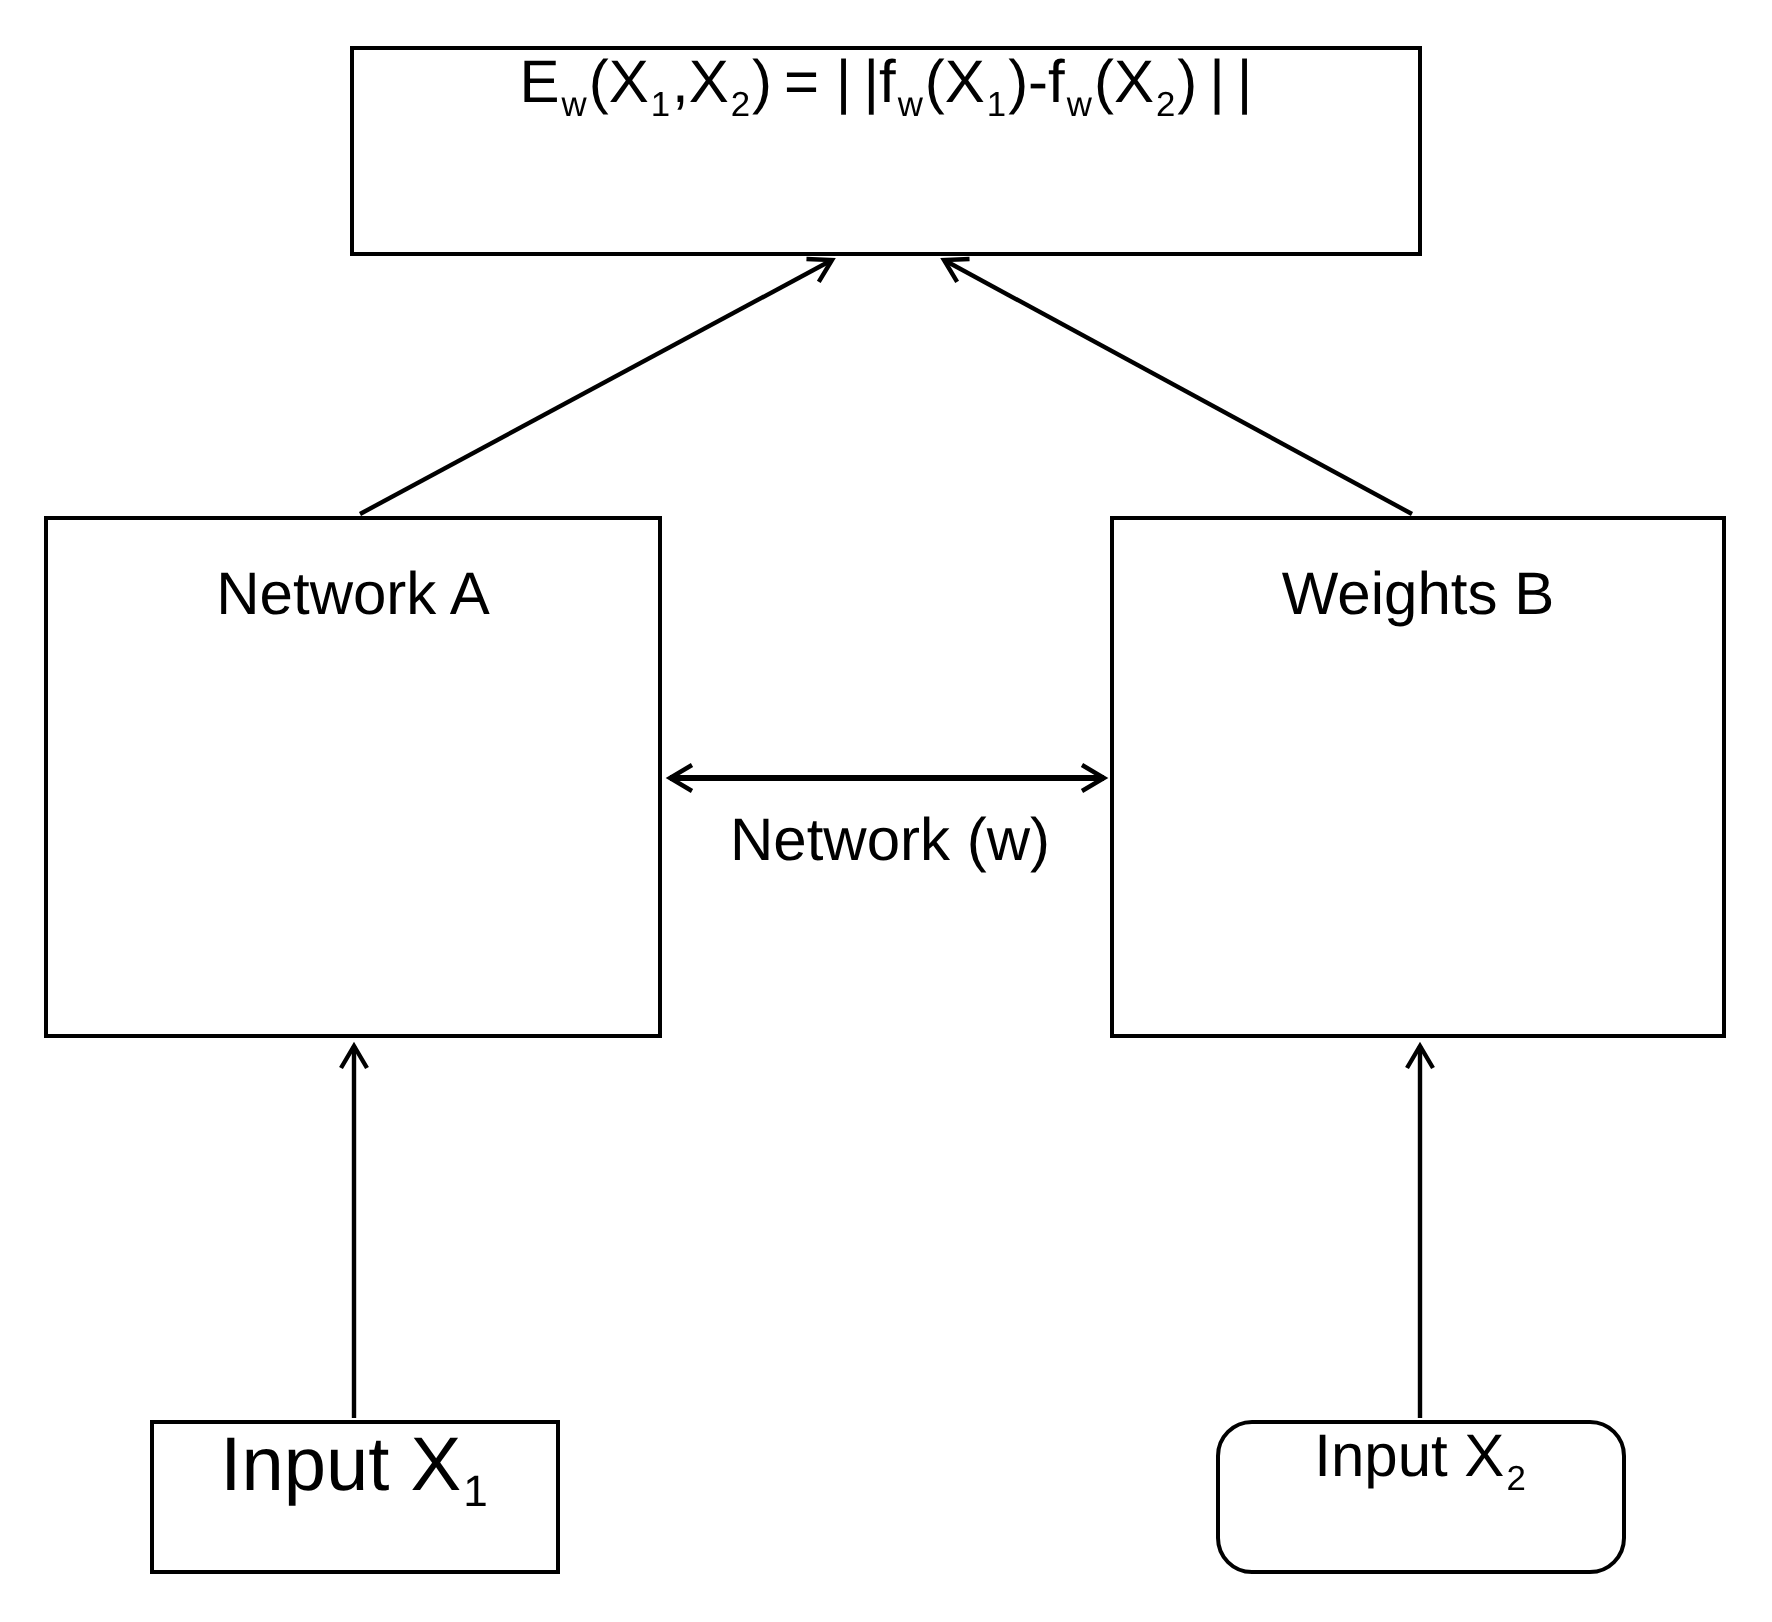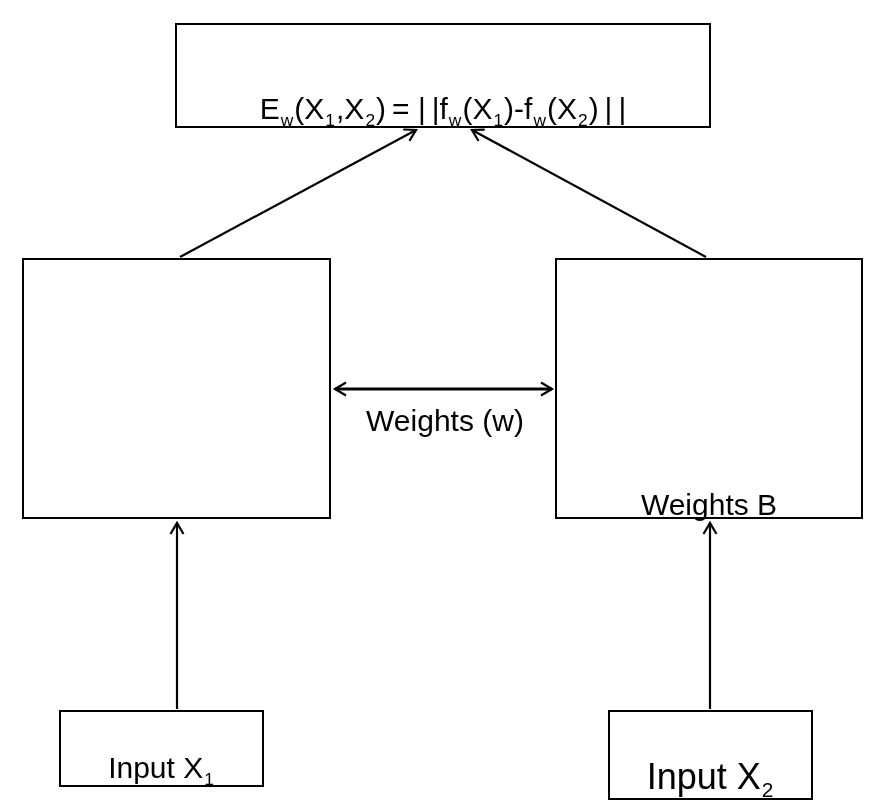--- a/index.html
+++ b/index.html
@@ -22,21 +22,21 @@
     top: 0;
     width: 886px;
     height: 811px;
   }
   .box {
     position: absolute;
     box-sizing: border-box;
     border: 2px solid #000000;
     background: #ffffff;
     display: flex;
-    align-items: flex-end;
+    align-items: flex-start;
     justify-content: center;
   }
   .energy-box {
     left: 175px;
     top: 23px;
     width: 536px;
     height: 105px;
     font-size: 30px;
     white-space: nowrap;
   }
@@ -53,34 +53,35 @@
     height: 261px;
   }
   .network-inner {
     text-align: center;
     font-size: 30px;
     line-height: 50px;
     transform: translateY(13px);
     white-space: nowrap;
   }
   .input-box-1 {
-    left: 59px;
+    left: 75px;
     top: 710px;
     width: 205px;
     height: 77px;
-    font-size: 30px;
+    font-size: 38px;
     white-space: nowrap;
   }
   .input-box-2 {
     left: 608px;
     top: 710px;
     width: 205px;
-    height: 90px;
-    font-size: 36px;
+    height: 77px;
+    font-size: 30px;
     white-space: nowrap;
+    border-radius: 18px;
   }
   .weights-label {
     position: absolute;
     left: 345px;
     top: 404px;
     width: 200px;
     text-align: center;
     font-size: 30px;
     white-space: nowrap;
   }
@@ -109,30 +110,31 @@
     <line x1="177" y1="709" x2="177" y2="523" stroke="#000000" stroke-width="2.2" marker-end="url(#ah)"></line>
     <line x1="710" y1="709" x2="710" y2="523" stroke="#000000" stroke-width="2.2" marker-end="url(#ah)"></line>
   </svg>
 
   <div class="box energy-box">
     <span><span>E</span><span class="sb">w</span><span>(X</span><span class="sb">1</span><span>,X</span><span class="sb">2</span><span>) = | |f</span><span class="sb">w</span><span>(X</span><span class="sb">1</span><span>)-f</span><span class="sb">w</span><span>(X</span><span class="sb">2</span><span>) | |</span></span>
   </div>
 
   <div class="box network-box-a">
     <div class="network-inner">
+      <div>Network A</div>
     </div>
   </div>
 
   <div class="box network-box-b">
     <div class="network-inner">
       <div>Weights B</div>
     </div>
   </div>
 
-  <div class="weights-label"><span>Weights (w)</span></div>
+  <div class="weights-label"><span>Network (w)</span></div>
 
   <div class="box input-box-1">
     <span><span>Input X</span><span class="sb">1</span></span>
   </div>
 
   <div class="box input-box-2">
     <span><span>Input X</span><span class="sb">2</span></span>
   </div>
 
 </div>

